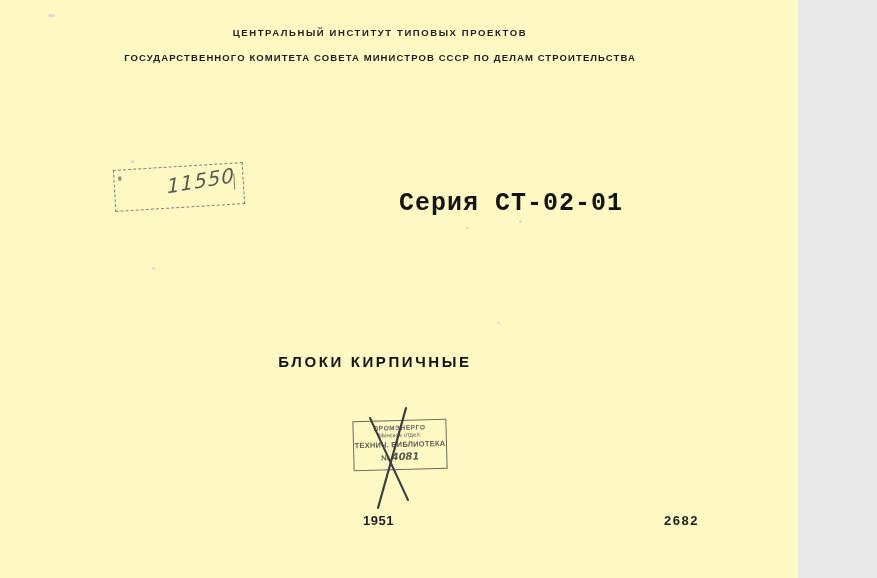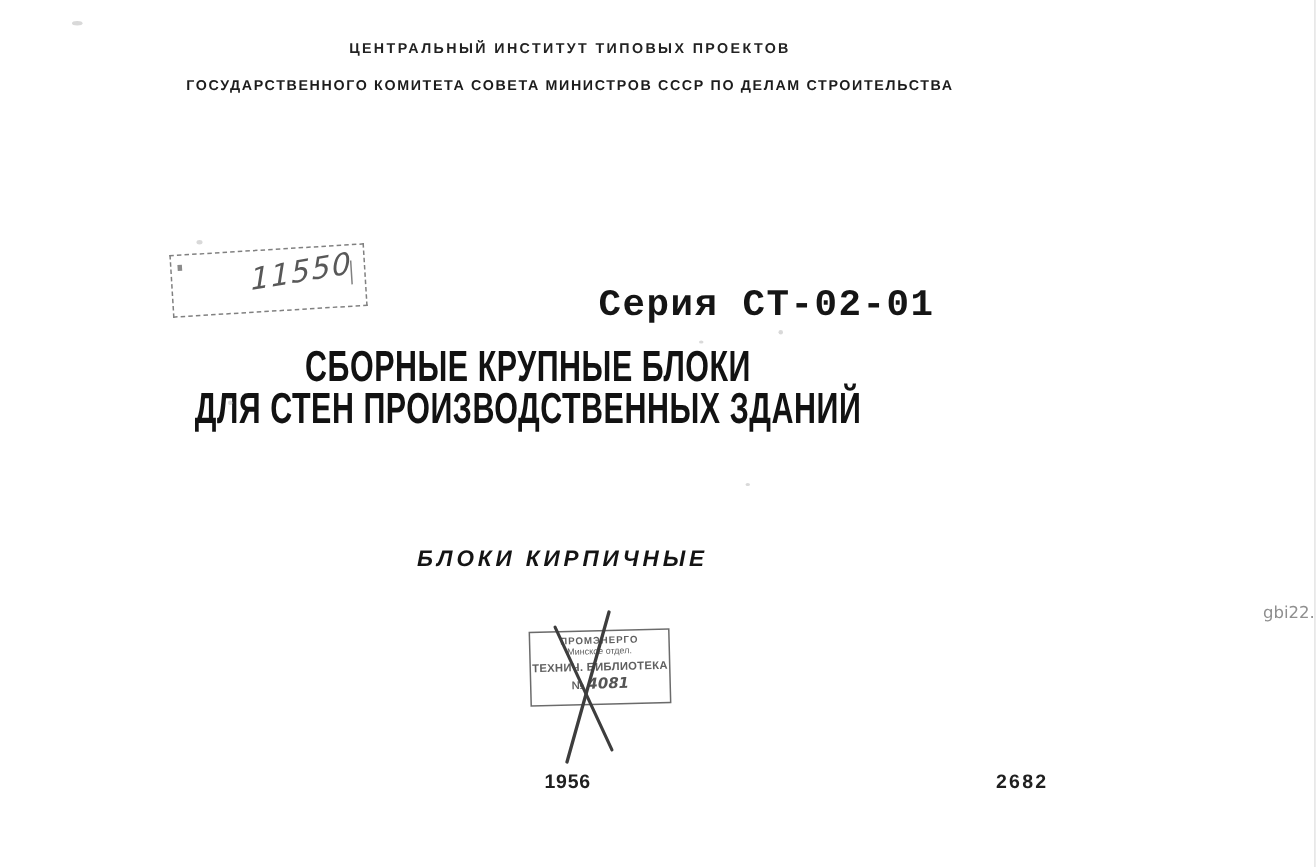--- a/index.html
+++ b/index.html
@@ -1,17 +1,17 @@
 <!DOCTYPE html>
 <html><head>
 <meta charset="utf-8">
 <style>
   html,body{margin:0;padding:0;background:#e8e8e8;}
   .page{
-    position:relative;width:876px;height:578px;background:#ffffff;
+    position:relative;width:798px;height:578px;background:#fef9c3;
     overflow:hidden;font-family:"Liberation Sans",sans-serif;color:#1f1f1f;
   }
   .abs{position:absolute;}
   .center{text-align:center;}
 
   .hdr{left:120px;top:27px;width:520px;font-weight:bold;}
   .hdr-l1{font-size:9.5px;letter-spacing:1.6px;color:#222;}
   .hdr-l2{font-size:9.5px;letter-spacing:1.1px;margin-top:14px;color:#1c1c1c;}
 
   .subtitle{left:115px;top:112px;width:520px;font-size:14px;font-weight:bold;
@@ -22,22 +22,22 @@
     font-size:25px;font-weight:bold;letter-spacing:1px;color:#151515;text-align:right;}
 
   .title-wrap{left:0px;top:231px;width:704px;}
   .title-line{font-size:29px;font-weight:bold;line-height:28px;
     letter-spacing:0.5px;transform:scaleX(0.70);transform-origin:50% 50%;
     white-space:nowrap;color:#121212;}
 
   .issue{left:132px;top:321px;width:500px;font-size:12px;font-weight:bold;
     letter-spacing:0.8px;color:#1a1a1a;}
 
-  .section{left:125px;top:364px;width:500px;font-size:15px;font-weight:bold;
-    letter-spacing:2.6px;color:#141414;font-style:italic;}
+  .section{left:125px;top:353px;width:500px;font-size:15px;font-weight:bold;
+    letter-spacing:2.6px;color:#141414;}
 
   .year{left:363px;top:513px;font-size:13px;font-weight:bold;letter-spacing:0.5px;}
   .docnum{left:664px;top:513px;font-size:13px;font-weight:bold;letter-spacing:1.5px;text-align:center;}
 
   .watermark{left:842px;top:402px;font-size:11px;color:#8f8f8f;
     font-family:"DejaVu Sans",sans-serif;}
 
   
   .stamp1{left:114px;top:166px;width:128px;height:40px;
     border:1.6px dashed #6b6b6b;transform:rotate(-3.5deg);opacity:0.85;}
@@ -74,44 +74,40 @@
 
 
   <div class="abs stamp1">
     <span class="stamp1-tick-l"></span>
     <span class="stamp1-tick-r"></span>
     <div class="stamp1-num">11550</div>
   </div>
 
   <div class="abs series center">Серия СТ-02-01</div>
 
-  <div class="abs title-wrap center">
-    <div class="title-line">СБОРНЫЕ КРУПНЫЕ БЛОКИ</div>
-    <div class="title-line">ДЛЯ СТЕН ПРОИЗВОДСТВЕННЫХ ЗДАНИЙ</div>
-  </div>
 
 
   <div class="abs section center">БЛОКИ КИРПИЧНЫЕ</div>
 
   <div class="abs stamp2">
     <div class="s2l1">ПРОМЭНЕРГО</div>
     <div class="s2l2">Минское отдел.</div>
     <div class="s2l3">ТЕХНИЧ. БИБЛИОТЕКА</div>
     <div class="s2l4">
       <span>№</span>
       <span class="s2num">4081</span>
     </div>
   </div>
 
   <svg class="abs xmark" viewBox="0 0 64 104">
     <line x1="50" y1="2" x2="22" y2="102" stroke="#3d3d3d" stroke-width="2.2" stroke-linecap="round"></line>
     <line x1="14" y1="12" x2="52" y2="94" stroke="#3d3d3d" stroke-width="2" stroke-linecap="round"></line>
   </svg>
 
-  <div class="abs year">1956</div>
+  <div class="abs year">1951</div>
   <div class="abs docnum">2682</div>
 
   <div class="abs watermark">gbi22.ru</div>
 
   <div class="speck" style="left:48px;top:14px;width:7px;height:3px;"></div>
   <div class="speck" style="left:131px;top:160px;width:4px;height:3px;"></div>
   <div class="speck" style="left:519px;top:220px;width:3px;height:3px;"></div>
   <div class="speck" style="left:466px;top:227px;width:3px;height:2px;"></div>
   <div class="speck" style="left:152px;top:267px;width:3px;height:3px;"></div>
   <div class="speck" style="left:497px;top:322px;width:3px;height:2px;"></div>

